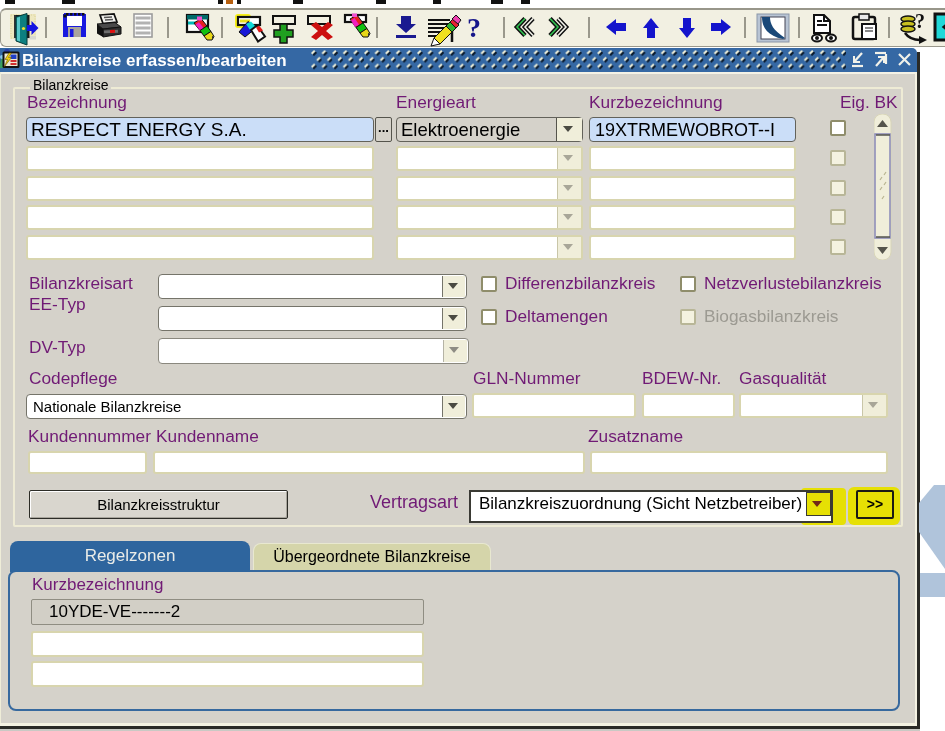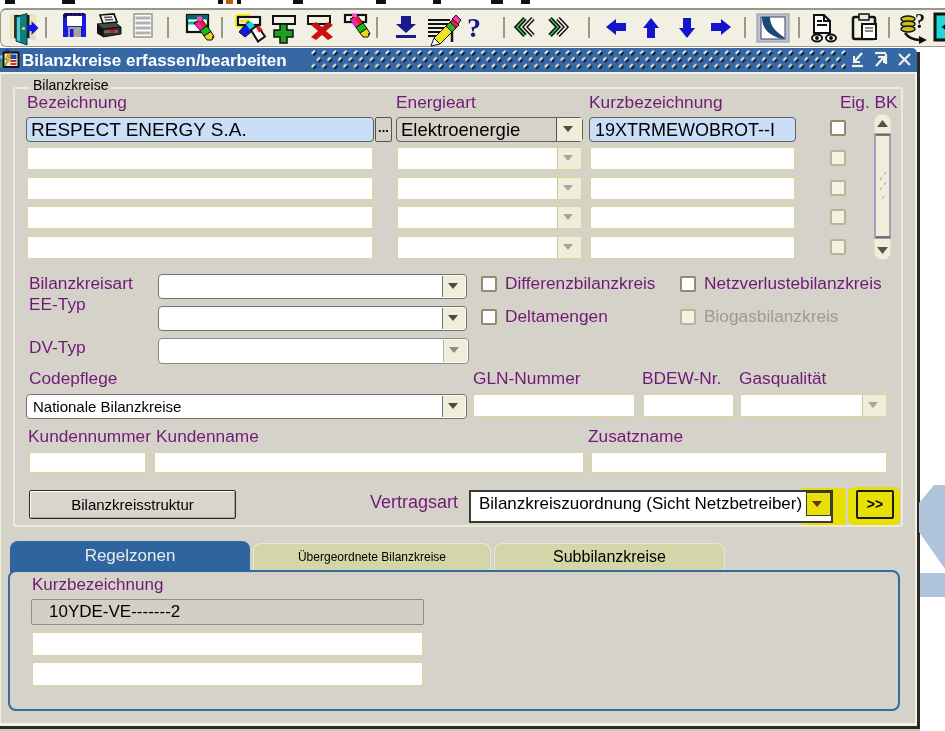--- a/index.html
+++ b/index.html
@@ -377,33 +377,32 @@
   <div class="arrbtn" style="left:862px;top:395px;width:24px;height:21px;border-left:1px solid #c9c6a8;"></div>
   <div class="tri" style="left:868px;top:402px;border-top-color:#a8a698;"></div>
 
   <div class="lbl" style="left:28px;top:426px;">Kundennummer</div>
   <div class="lbl" style="left:156px;top:426px;">Kundenname</div>
   <div class="lbl" style="left:588px;top:426px;">Zusatzname</div>
   <div class="fld" style="left:28px;top:451px;width:119px;height:23px;"></div>
   <div class="fld" style="left:153px;top:451px;width:432px;height:23px;"></div>
   <div class="fld" style="left:590px;top:451px;width:298px;height:23px;"></div>
 
-  <div class="abs" style="left:29px;top:490px;width:207px;height:29px;background:#d9d6ce;border:1px solid #2c2c26;border-radius:2px;box-sizing:border-box;box-shadow:inset 1px 1px 0 #ffffff, inset -1px -1px 0 #a8a59c;text-align:center;font-size:15px;line-height:27px;">Bilanzkreisstruktur</div>
+  <div class="abs" style="left:29px;top:490px;width:259px;height:29px;background:#d9d6ce;border:1px solid #2c2c26;border-radius:2px;box-sizing:border-box;box-shadow:inset 1px 1px 0 #ffffff, inset -1px -1px 0 #a8a59c;text-align:center;font-size:15px;line-height:27px;">Bilanzkreisstruktur</div>
   <div class="lbl" style="left:370px;top:492px;font-size:18px;">Vertragsart</div>
 
   <div class="abs" style="left:801px;top:488px;width:45px;height:37px;background:#e6e004;border-radius:4px;"></div>
   <div class="abs" style="left:848px;top:487px;width:52px;height:38px;background:#e6e004;border-radius:6px;"></div>
   <div class="abs" style="left:469px;top:490px;width:364px;height:33px;background:#fff;border:2px solid #3a3a34;box-sizing:border-box;font-size:17px;line-height:23px;padding-left:8px;">Bilanzkreiszuordnung (Sicht Netzbetreiber)</div>
   <div class="abs" style="left:806px;top:492px;width:25px;height:24px;background:#e6e004;border:1px solid #3a3a34;box-sizing:border-box;"></div>
   <div class="tri" style="left:812px;top:501px;border-top-color:#702818;"></div>
   <div class="abs" style="left:856px;top:490px;width:38px;height:29px;background:#e6e004;border:2px solid #1a1a14;border-radius:2px;box-sizing:border-box;text-align:center;font-size:14px;font-weight:bold;line-height:24px;">&gt;&gt;</div>
 
   <div class="abs" style="left:8px;top:570px;width:892px;height:141px;border:2px solid #37699e;border-radius:8px;box-sizing:border-box;"></div>
-  <div class="abs" style="left:253px;top:543px;width:238px;height:27px;background:#d5d5aa;border:1px solid #e8e8d0;border-bottom:none;border-radius:8px 8px 0 0;box-sizing:border-box;text-align:center;font-size:12px;line-height:26px;">Übergeordnete Bilanzkreise</div>
-  <div class="abs" style="left:494px;top:543px;width:231px;height:27px;background:#d5d5aa;border:1px solid #e8e8d0;border-bottom:none;border-radius:8px 8px 0 0;box-sizing:border-box;text-align:center;font-size:16px;line-height:26px;">Subbilanzkreise</div>
+  <div class="abs" style="left:253px;top:543px;width:238px;height:27px;background:#d5d5aa;border:1px solid #e8e8d0;border-bottom:none;border-radius:8px 8px 0 0;box-sizing:border-box;text-align:center;font-size:16px;line-height:26px;">Übergeordnete Bilanzkreise</div>
   <div class="abs" style="left:10px;top:541px;width:240px;height:31px;background:#2e659e;border-radius:8px 8px 0 0;text-align:center;font-size:17px;line-height:29px;color:#eaece8;">Regelzonen</div>
 
   <div class="lbl" style="left:32px;top:575px;font-size:17px;">Kurzbezeichnung</div>
   <div class="abs" style="left:31px;top:599px;width:393px;height:26px;background:#d2cfc6;border:1px solid #8f8d82;border-radius:2px;box-sizing:border-box;font-size:17px;line-height:24px;padding-left:17px;">10YDE-VE-------2</div>
   <div class="fld" style="left:31px;top:631px;width:393px;height:26px;"></div>
   <div class="fld" style="left:31px;top:661px;width:393px;height:26px;"></div>
 
 </div>
 
 </body></html>

